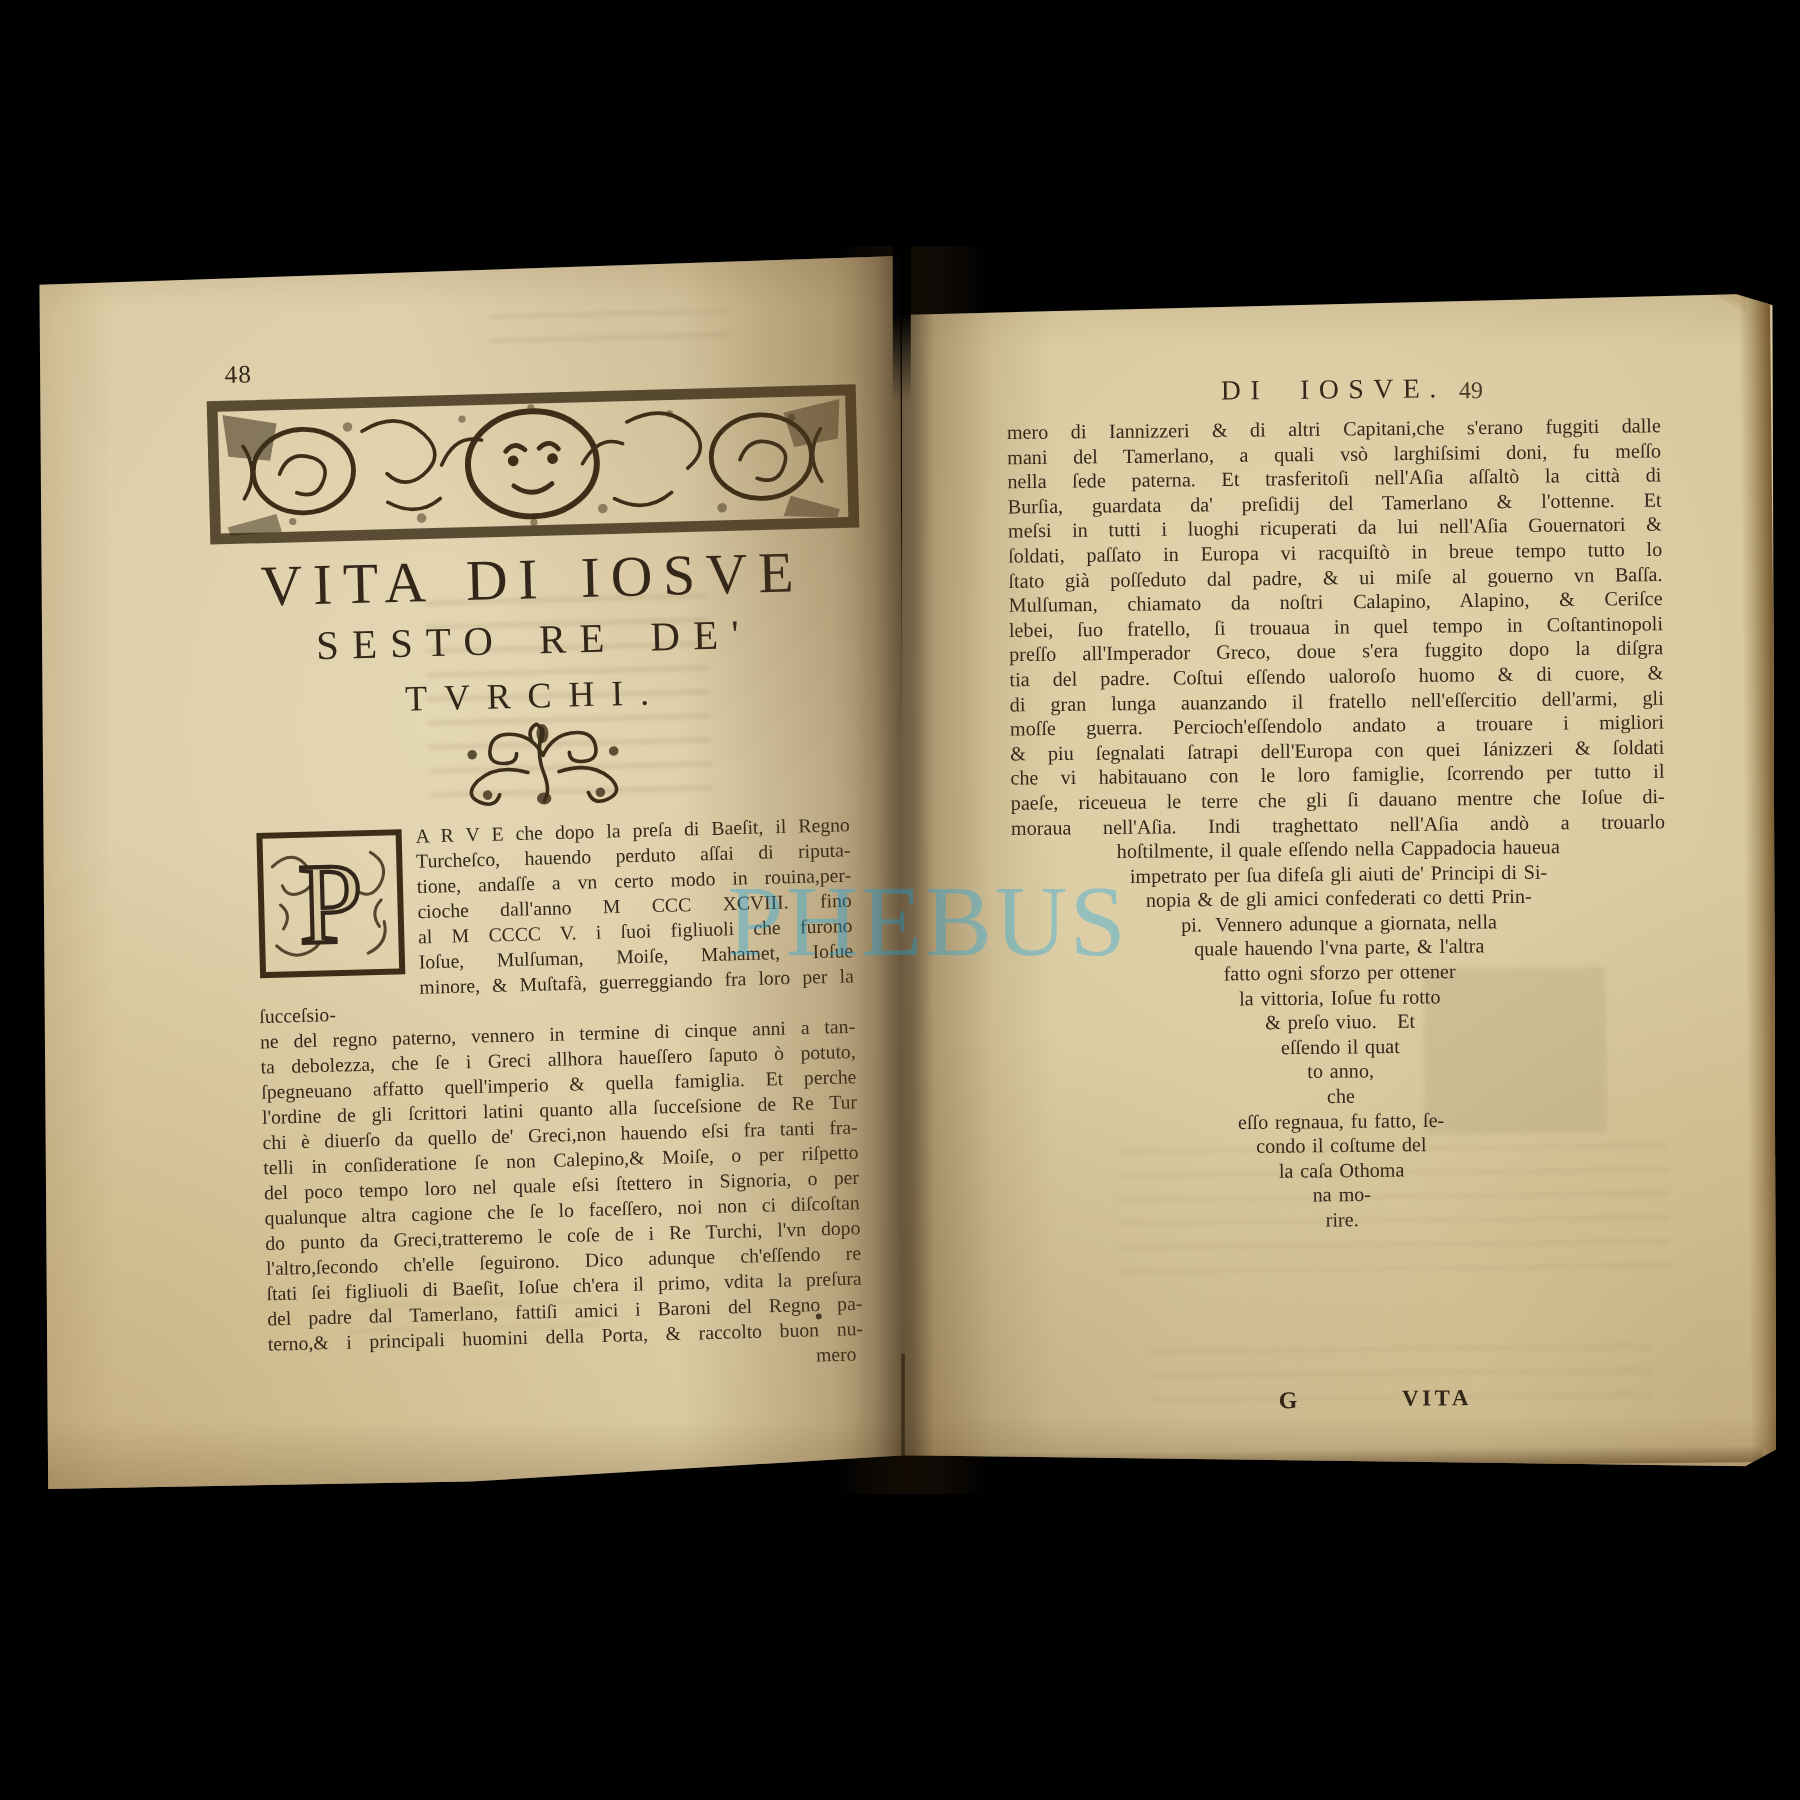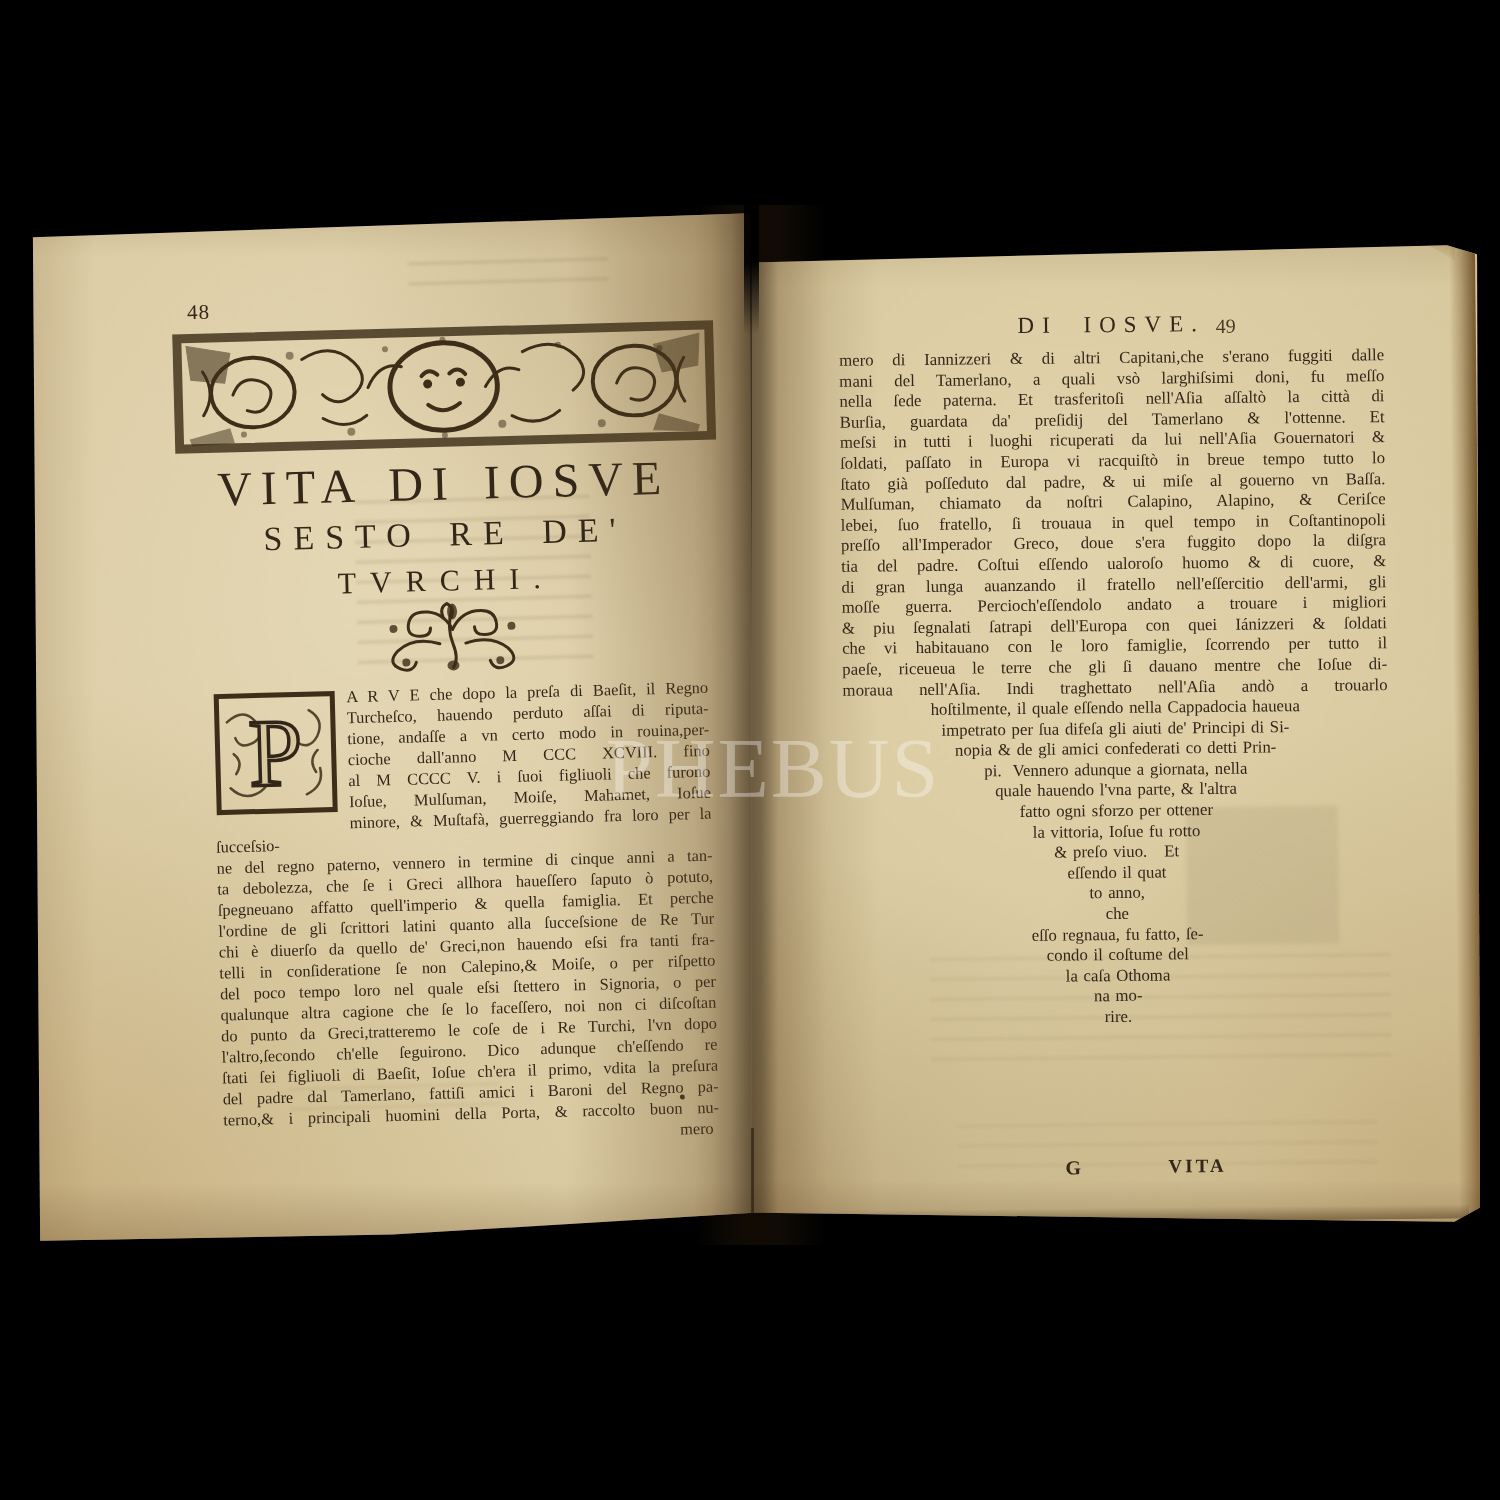--- a/index.html
+++ b/index.html
@@ -81,21 +81,21 @@
     background:#c9a75f;transform:rotate(7deg);}
   .gutter{position:absolute;left:693px;top:205px;width:134px;height:1040px;pointer-events:none;
     background:linear-gradient(90deg, transparent 0%, rgba(80,55,25,.16) 28%, rgba(45,28,10,.40) 45%,
                rgba(45,28,10,.38) 51%, rgba(90,62,30,.18) 64%, transparent 100%);}
   .gutter-notch-top{position:absolute;left:744px;top:205px;width:15px;height:130px;pointer-events:none;
     background:linear-gradient(180deg, rgba(0,0,0,.95) 45%, transparent);}
   .gutter-crack-bottom{position:absolute;left:751px;top:1128px;width:3px;height:88px;pointer-events:none;
     background:rgba(22,13,5,.5);}
 
   .watermark{position:absolute;left:606px;top:720px;font-size:84px;letter-spacing:2px;
-    color:#ffffff;opacity:.34;font-family:"Liberation Serif","DejaVu Serif",serif;pointer-events:none;}
+    color:#0ea5e9;opacity:.34;font-family:"Liberation Serif","DejaVu Serif",serif;pointer-events:none;}
 </style>
 </head>
 <body>
 
 <div class="stage">
 
   <div class="page page-left">
     <div class="content">
 
       <div class="ghost" style="left:330px;top:295px;width:235px;height:165px;"></div>

